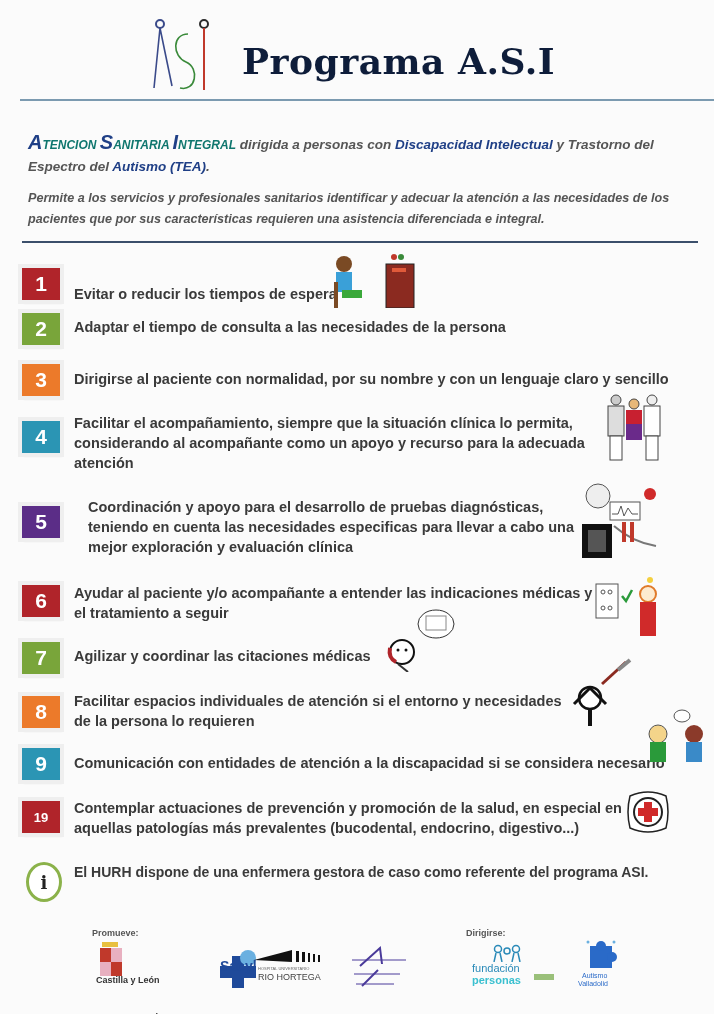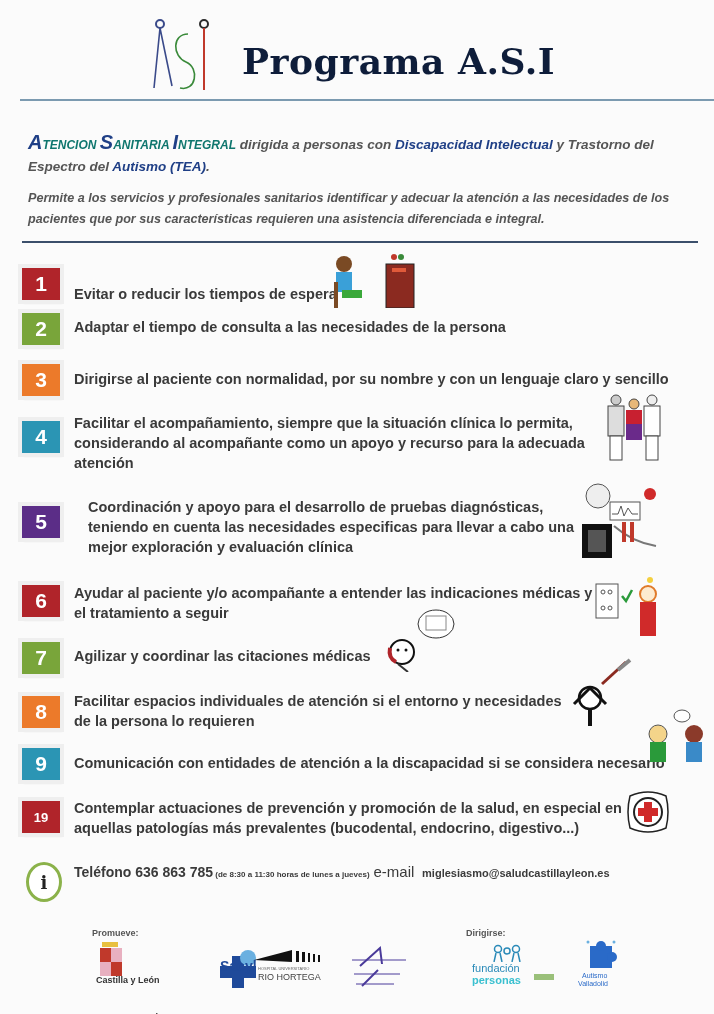--- a/index.html
+++ b/index.html
@@ -190,25 +190,21 @@
 
 <svg class="pic" style="left:624px;top:786px;" width="48" height="52" viewBox="0 0 48 52">
   <path d="M6 10 Q2 26 6 42 Q24 50 42 42 Q46 26 42 10 Q24 2 6 10 Z" fill="#fff" stroke="#222" stroke-width="1.5"></path>
   <circle cx="24" cy="26" r="14" fill="#fff" stroke="#222" stroke-width="2"></circle>
   <rect x="20" y="16" width="8" height="20" fill="#d02a2a"></rect>
   <rect x="14" y="22" width="20" height="8" fill="#d02a2a"></rect>
 </svg>
 
 <div class="abs info-circle">i</div>
 <div class="abs info-text">
-  <div>
-    <span>Teléfono 636 863 785</span><span class="tiny"> (de 8:30 a 11:30 horas de lunes a jueves)</span>
-    <span class="mail-lbl">e-mail</span>&nbsp;
-    <span class="mail">miglesiasmo@saludcastillayleon.es</span>
-  </div>
+  <div>El HURH dispone de una enfermera gestora de caso como referente del programa ASI.</div>
 </div>
 
 <div class="abs foot-lbl" style="left:92px;top:928px;">Promueve:</div>
 <div class="abs foot-lbl" style="left:466px;top:928px;">Dirigirse:</div>
 
 <div class="abs" style="left:96px;top:942px;width:80px;height:48px;">
   <svg width="26" height="36" viewBox="0 0 26 36" style="position:absolute;left:2px;top:0;">
     <rect x="4" y="0" width="16" height="5" fill="#e8c040"></rect>
     <rect x="2" y="6" width="22" height="28" fill="#c0392b"></rect>
     <rect x="13" y="6" width="11" height="14" fill="#e8b0c0"></rect>

